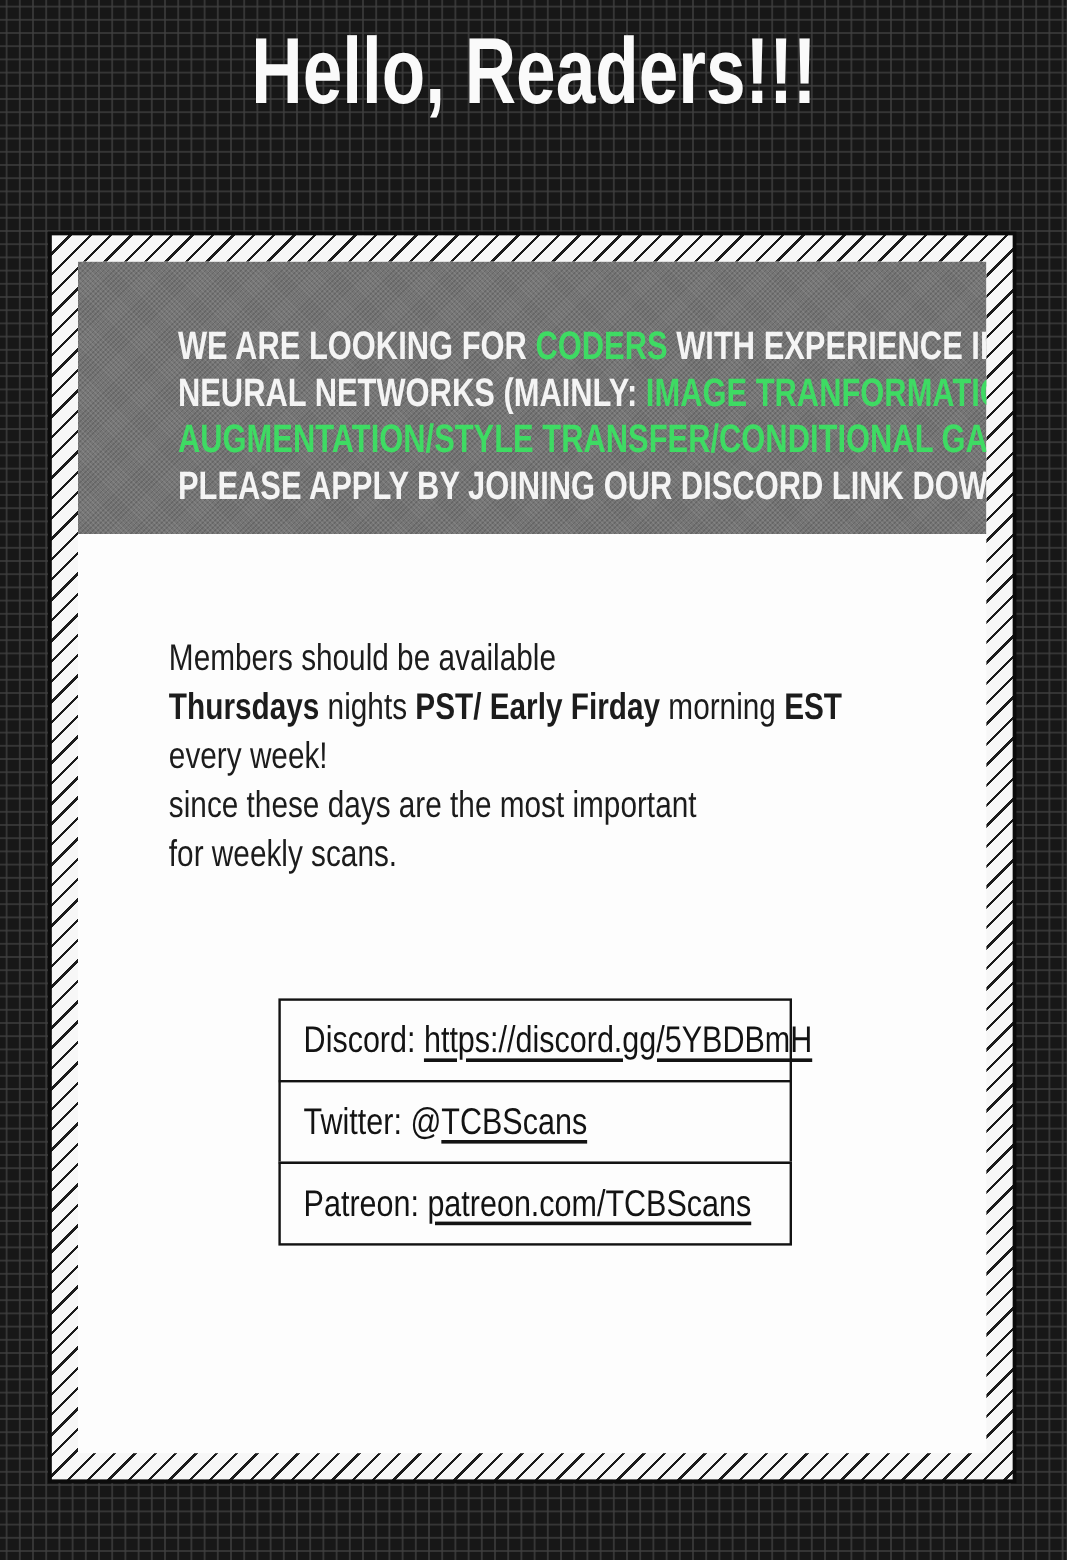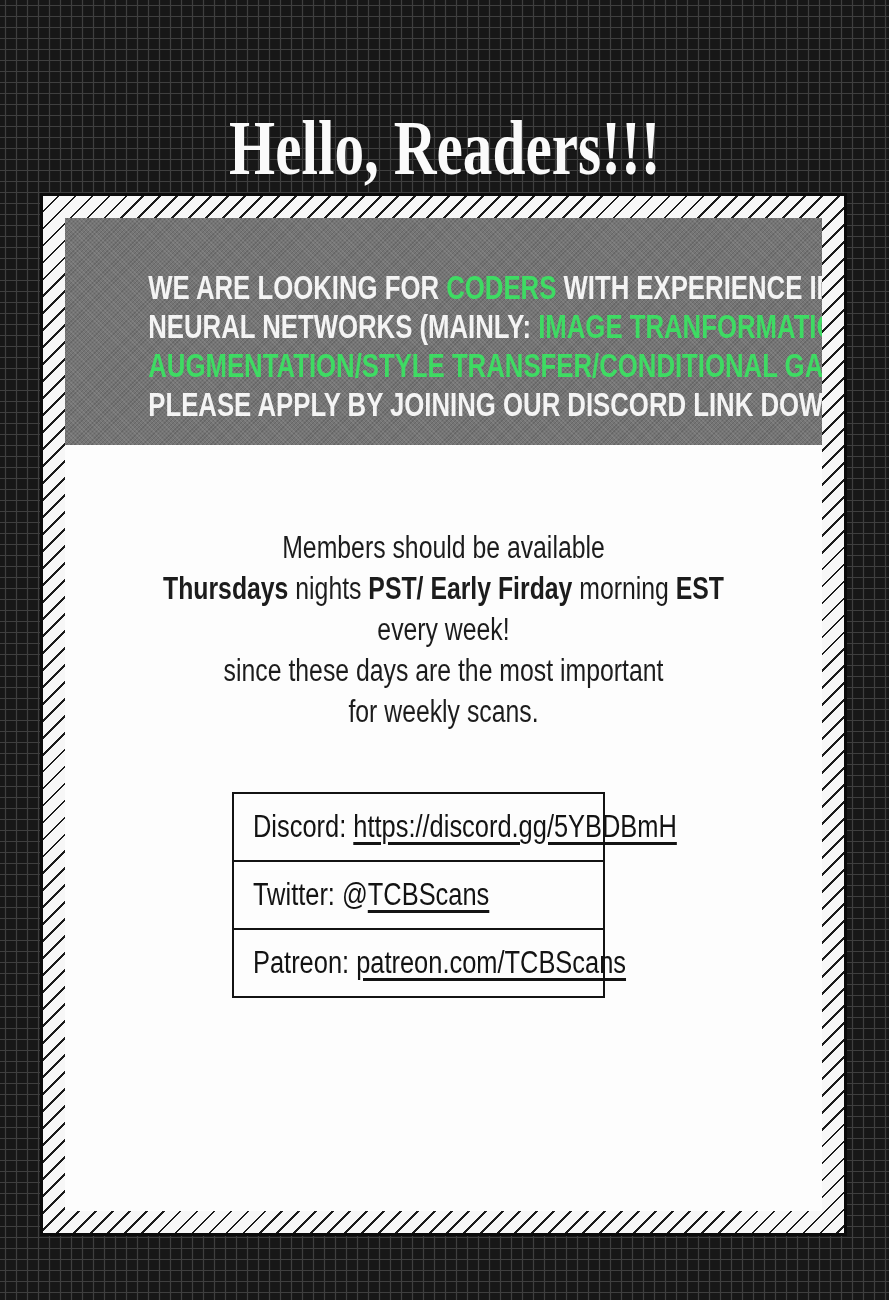--- a/index.html
+++ b/index.html
@@ -4,21 +4,21 @@
 <style>
   html,body{margin:0;padding:0;}
   body{
     width:889px;height:1300px;position:relative;overflow:hidden;
     background:#181818;
     font-family:"Liberation Sans", sans-serif;
   }
   .bg-svg{position:absolute;top:0;left:0;z-index:0;}
   .header{
     position:absolute;top:0;left:0;width:889px;height:193px;z-index:2;
-    display:flex;align-items:flex-end;justify-content:center;font-family:Liberation Serif, serif;
+    display:flex;align-items:flex-start;justify-content:center;
   }
   .page-title{
     margin:14px 0 0 0;
     color:#fafafa;font-size:78px;font-weight:bold;
     transform:scaleX(0.76);white-space:pre;letter-spacing:0px;
     text-shadow:0 0 2px rgba(0,0,0,0.35);
   }
   .card{
     position:absolute;left:40px;top:193px;width:807px;height:1043px;z-index:2;
     box-sizing:border-box;border:3px solid #0b0b0b;padding:22px;
@@ -30,24 +30,24 @@
     background-color:#757575;
     background-image:
       repeating-linear-gradient(45deg, rgba(255,255,255,0.09) 0 1px, rgba(0,0,0,0) 1px 3px),
       repeating-linear-gradient(-45deg, rgba(0,0,0,0.13) 0 1px, rgba(0,0,0,0) 1px 3px);
   }
   .rline{
     font-size:33px;font-weight:bold;color:#f4f4f4;line-height:39px;
     transform:scaleX(0.78);white-space:pre;
   }
   .green{color:#3edb63;}
-  .schedule{margin-top:82px;text-align:center;color:#1c1c1c;}
+  .schedule{margin-top:82px;text-align:left;color:#1c1c1c;}
   .sline{font-size:31px;line-height:41px;transform:scaleX(0.8);white-space:pre;}
   .sline b{font-weight:bold;}
-  .links{margin:60px 0 0 167px;width:373px;}
+  .links{margin:100px 0 0 167px;width:428px;}
   .lrow{
     box-sizing:border-box;border:2px solid #131313;height:70px;background:#fdfdfd;
     display:flex;align-items:center;padding-left:19px;margin-top:-2px;
   }
   .lrow:first-child{margin-top:0;}
   .ltext{
     font-size:31px;color:#131313;white-space:pre;
     transform:scaleX(0.82);transform-origin:0 50%;
   }
   .llink{

